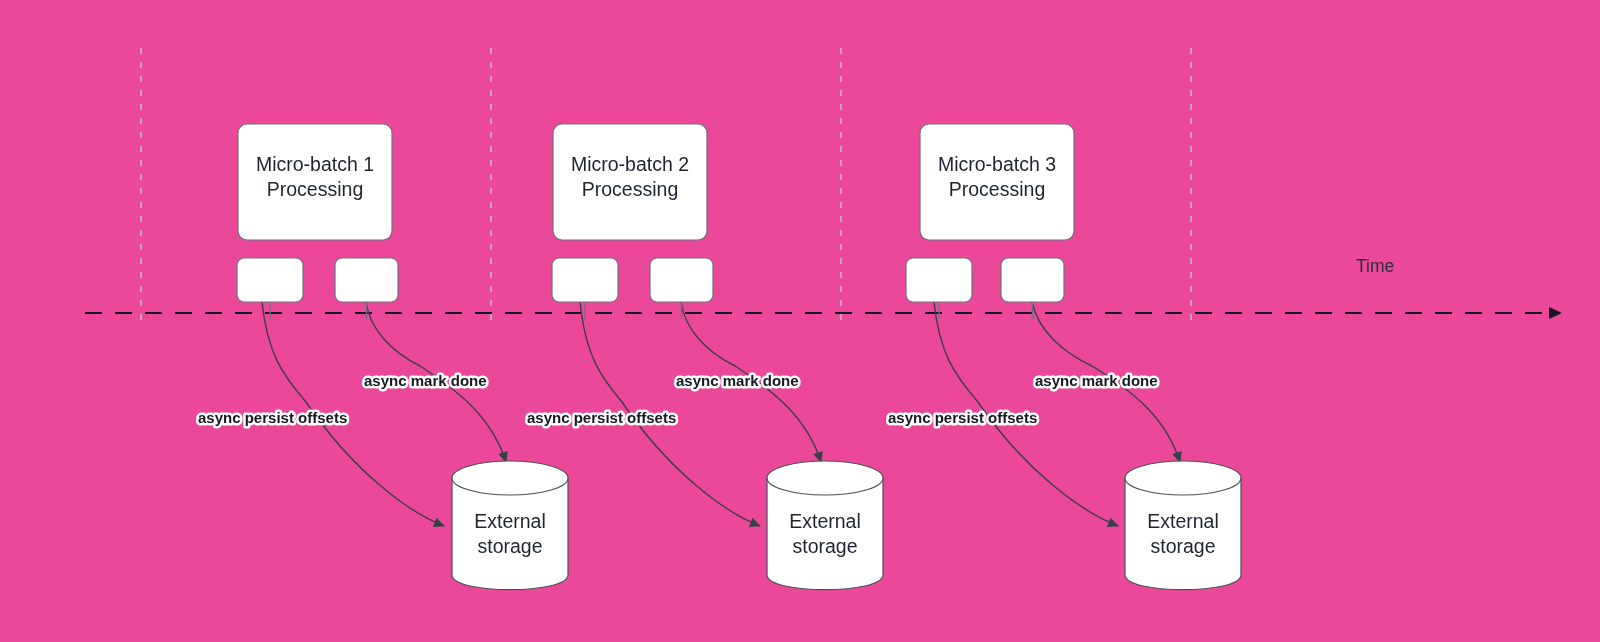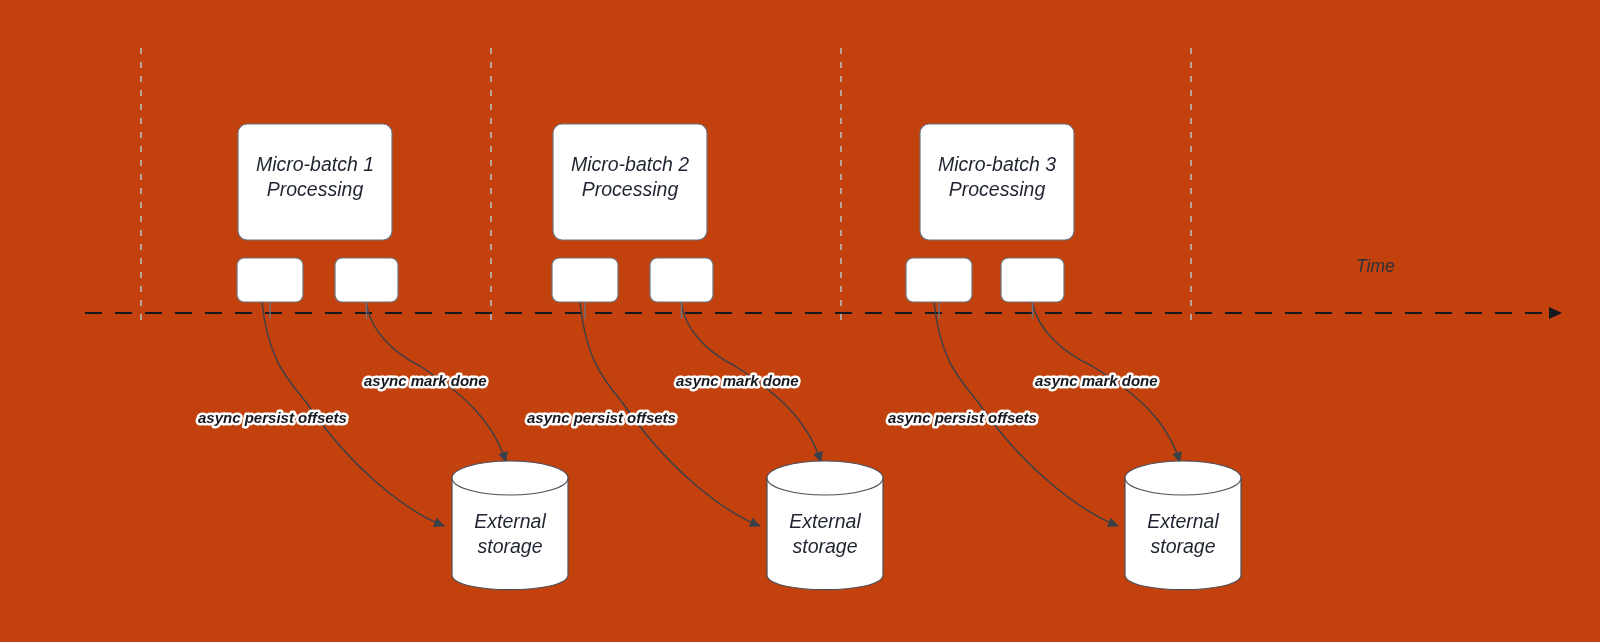--- a/index.html
+++ b/index.html
@@ -7,23 +7,22 @@
     padding: 0;
     background: #ffffff;
   }
   body {
     font-family: "Liberation Sans", sans-serif;
   }
   #canvas {
     position: relative;
     width: 1600px;
     height: 642px;
-    background: #c2410c;
+    background: #ec4899;
     overflow: hidden;
-    font-style: italic;
   }
   svg.diagram {
     position: absolute;
     left: 0;
     top: 0;
     width: 1600px;
     height: 642px;
   }
   .box-label {
     font-family: "Liberation Sans", sans-serif;

